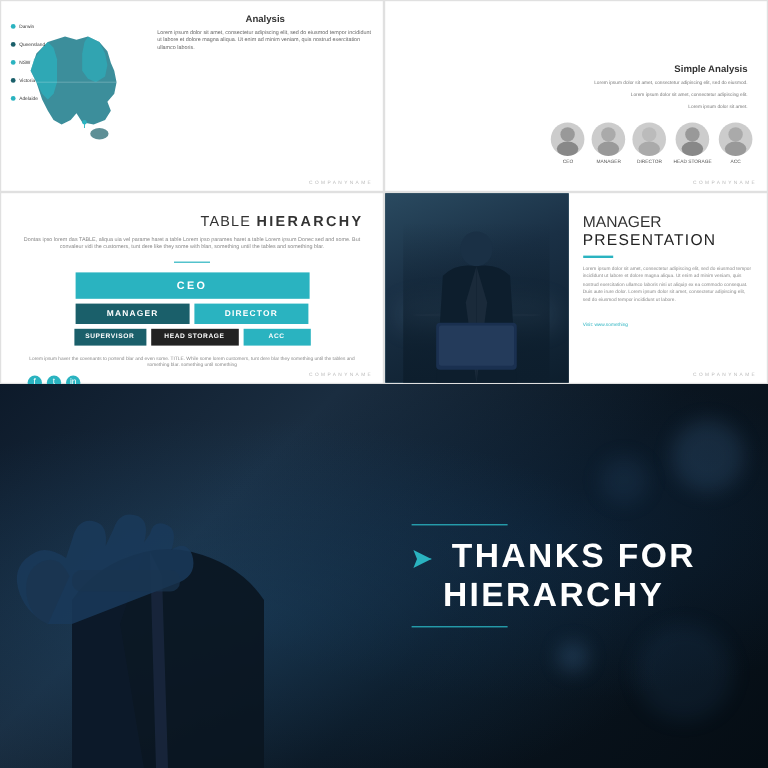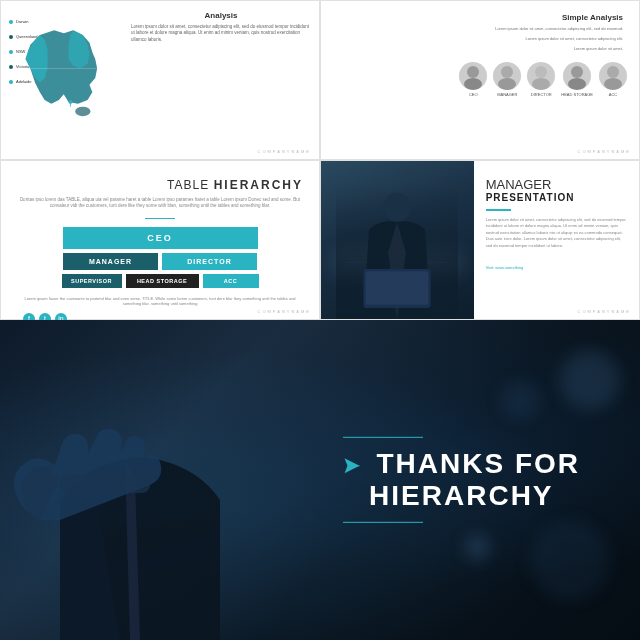--- a/index.html
+++ b/index.html
@@ -260,22 +260,22 @@
       width: 52%;
       padding: 16px 12px;
     }
     .closing-title-thin {
       font-size: 13px;
       font-weight: 300;
       color: #333;
       display: block;
     }
     .closing-title-bold {
-      font-size: 10px;
-      font-weight: 700;
+      font-size: 13px;
+      font-weight: 400;
       color: #222;
       display: block;
       letter-spacing: 1px;
     }
     .closing-divider {
       width: 25px;
       height: 2px;
       background: #2ab3c0;
       margin: 6px 0;
     }
@@ -404,21 +404,21 @@
 
     <div class="analysis-section">
       <div class="analysis-title">Analysis</div>
       <p class="analysis-text">Lorem ipsum dolor sit amet, consectetur adipiscing elit, sed do eiusmod tempor incididunt ut labore et dolore magna aliqua. Ut enim ad minim veniam, quis nostrud exercitation ullamco laboris.</p>
     </div>
 
     <div class="company-tag right-tag">companyname</div>
   </div>
 
   <div class="slide-simple">
-    <div style="text-align:right; padding: 0 4px;">
+    <div style="text-align:right; padding: 0 4px; margin-top: 40px;">
       <div class="simple-title">Simple Analysis</div>
       <p class="simple-text">Lorem ipsum dolor sit amet, consectetur adipiscing elit, sed do eiusmod.</p>
       <p class="simple-text">Lorem ipsum dolor sit amet, consectetur adipiscing elit.</p>
       <p class="simple-text">Lorem ipsum dolor sit amet.</p>
     </div>
 
     <div class="avatars-row">
 
       <div class="avatar-item">
         <div class="avatar-circle">

